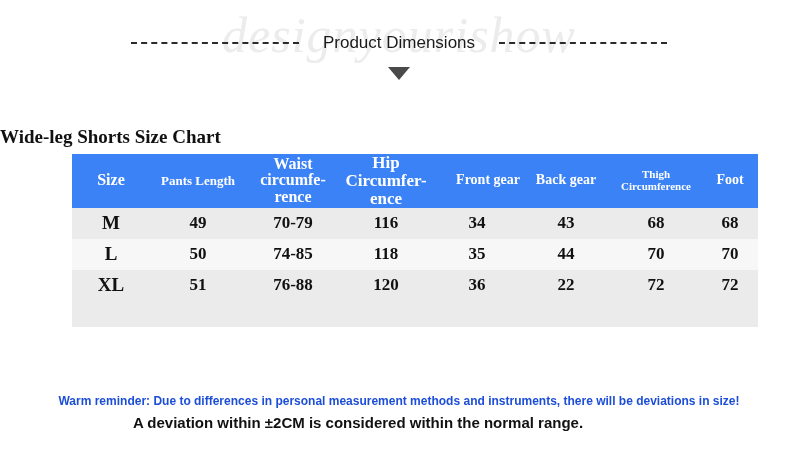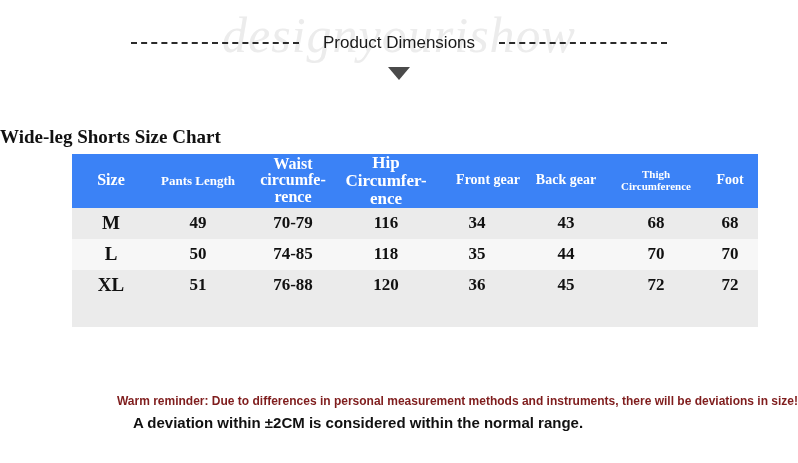--- a/index.html
+++ b/index.html
@@ -158,25 +158,25 @@
     height: 26px;
     background: #ebebeb;
   }
 
   
   .note1 {
     position: absolute;
     top: 394px;
     left: 0;
     width: 798px;
-    text-align: right;
+    text-align: center;
     font-family: "Liberation Sans", sans-serif;
     font-weight: bold;
     font-size: 12px;
-    color: #7f1d1d;
+    color: #1d4ed8;
     z-index: 3;
   }
   .note2 {
     position: absolute;
     top: 414px;
     left: 0;
     width: 716px;
     text-align: center;
     font-family: "Liberation Sans", sans-serif;
     font-weight: bold;
@@ -238,21 +238,21 @@
         <td>44</td>
         <td>70</td>
         <td>70</td>
       </tr>
       <tr class="odd">
         <td class="size-cell">XL</td>
         <td>51</td>
         <td>76-88</td>
         <td>120</td>
         <td>36</td>
-        <td>45</td>
+        <td>22</td>
         <td>72</td>
         <td>72</td>
       </tr>
       <tr class="spacer-row">
         <td></td>
         <td></td>
         <td></td>
         <td></td>
         <td></td>
         <td></td>

